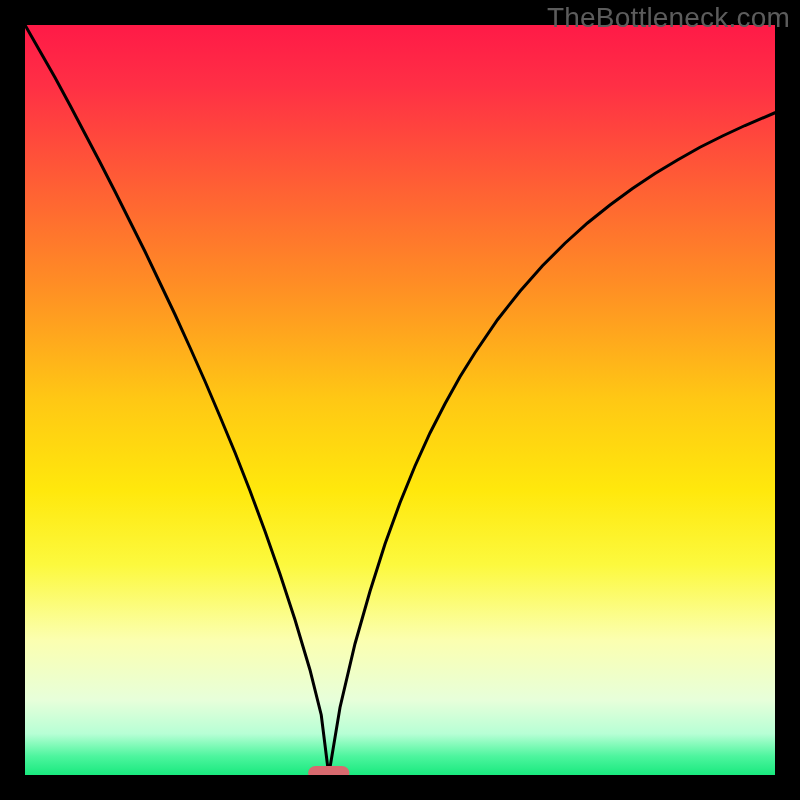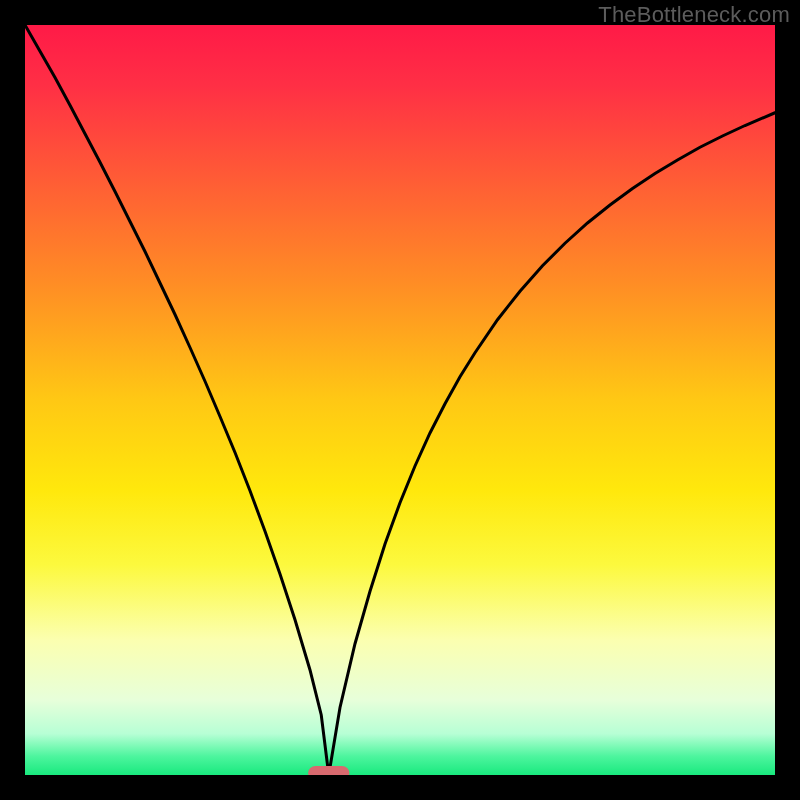--- a/index.html
+++ b/index.html
@@ -24,21 +24,21 @@
     left: 0;
     top: 0;
     width: 750px;
     height: 750px;
   }
   .watermark {
     position: absolute;
     top: 2px;
     right: 10px;
     color: #5c5c5c;
-    font-size: 22px;
+    font-size: 28px;
     letter-spacing: 0.2px;
     font-weight: 400;
   }
   svg { display: block; }
 </style>
 </head>
 <body>
 
 <div class="frame">
   <svg class="plot" viewBox="0 0 750 750">

